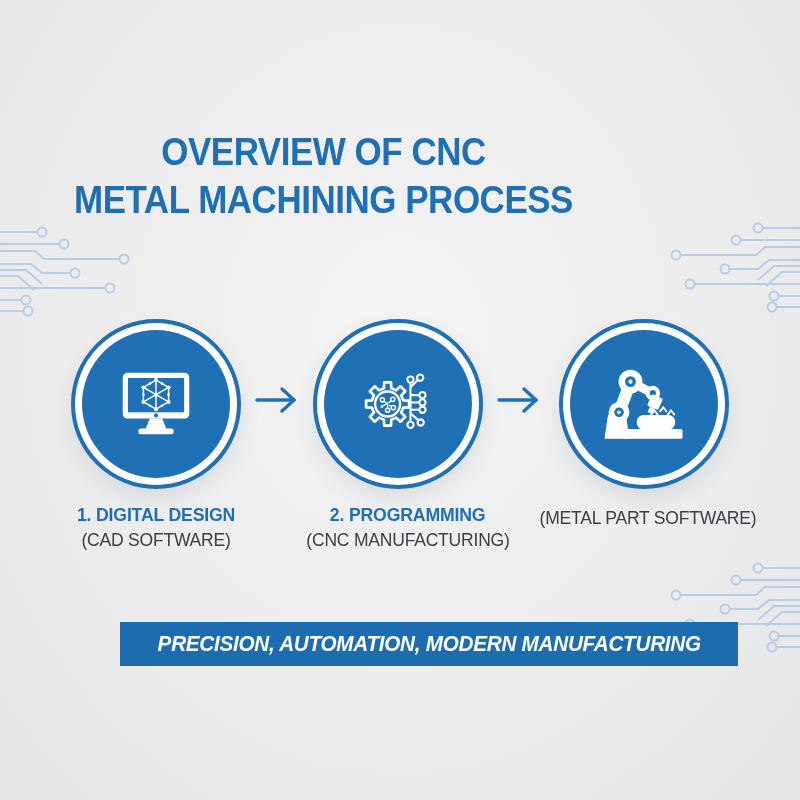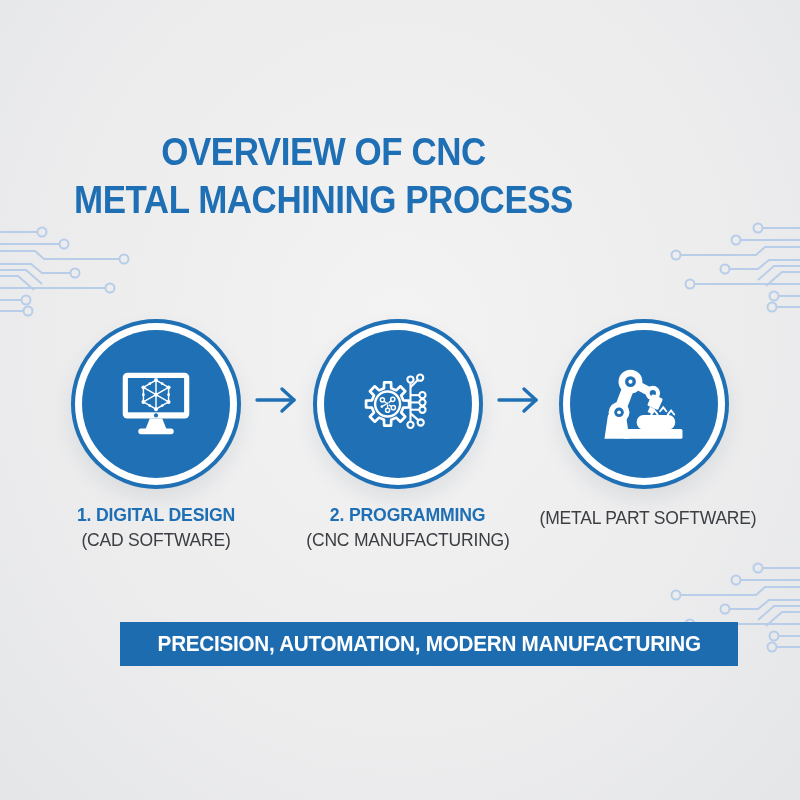--- a/index.html
+++ b/index.html
@@ -28,21 +28,21 @@
   .arrow{position:absolute;top:384px;width:46px;height:32px;}
   .a1{left:254px}.a2{left:496px}
   
   .label{position:absolute;top:504px;width:280px;text-align:center;}
   .l1{left:16px}.l2{left:268px}.l3{left:508px}
   .step-title{font-size:19px;font-weight:bold;color:#1e6fb4;letter-spacing:-0.2px;}
   .step-title span{display:inline-block;transform:scaleX(0.93);white-space:nowrap;}
   .step-sub{font-size:17.5px;color:#3b3e42;margin-top:4px;letter-spacing:-0.2px;}
   
   .banner{position:absolute;left:120px;top:622px;width:618px;height:44px;background:#1e6cb0;
-    display:flex;align-items:center;justify-content:center;}
+    display:flex;align-items:center;justify-content:center;font-style:italic;}
   .banner-text{color:#ffffff;font-weight:bold;font-size:22.5px;letter-spacing:-0.3px;
     display:inline-block;white-space:nowrap;transform:scaleX(0.92);}
   .defs-holder{position:absolute;width:0;height:0;overflow:hidden;}
 </style>
 </head>
 <body>
 
 <div class="canvas">
 
   <svg class="defs-holder" aria-hidden="true">

